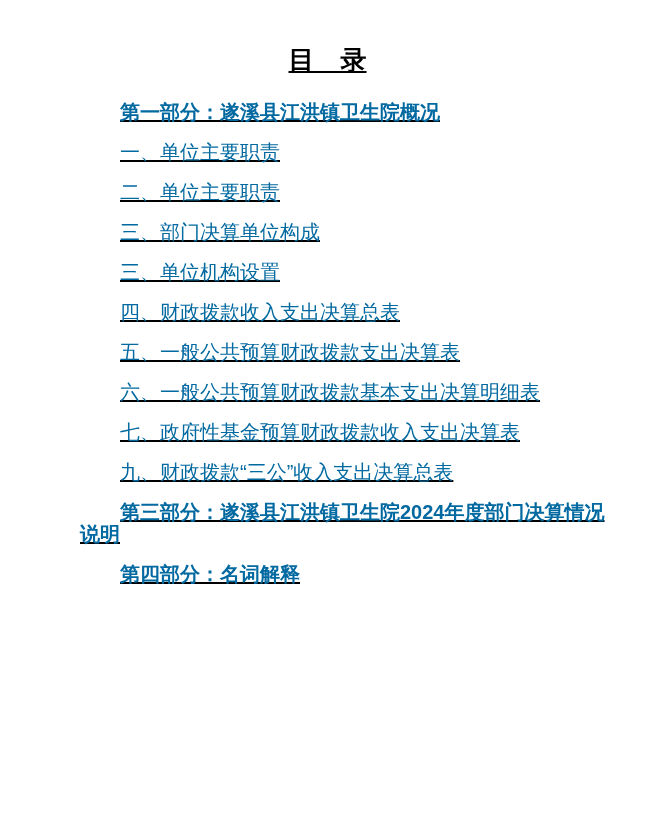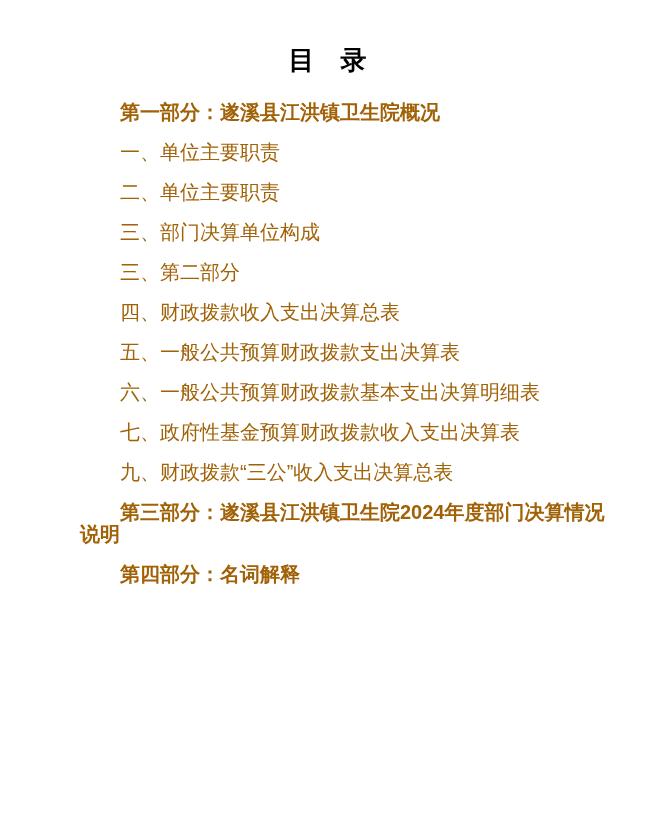--- a/index.html
+++ b/index.html
@@ -9,61 +9,62 @@
   }
   .page {
     position: relative;
     width: 655px;
     height: 786px;
     background: #ffffff;
     color: #000000;
     font-family: "Liberation Sans", sans-serif;
     overflow: hidden;
     box-sizing: border-box;
+    text-decoration: underline;
   }
   .toc-title {
     margin: 0;
     padding-top: 45px;
     font-size: 26px;
     line-height: 30px;
     font-weight: 700;
     text-align: center;
     color: #000000;
   }
   .toc-entries {
     margin: 26px 0 0 80px;
     width: 535px;
   }
   .entry {
     margin: 0 0 18px 0;
     font-size: 20px;
     line-height: 22px;
     text-indent: 2em;
     text-align: left;
-    color: #a16207;
+    color: #0369a1;
     word-break: break-all;
   }
   .entry.part {
     font-weight: 700;
   }
   .entry.item {
     font-weight: 500;
   }
 </style>
 </head>
 <body>
 
 <div class="page">
   <h1 class="toc-title">目　录</h1>
   <div class="toc-entries">
     <p class="entry part">第一部分：遂溪县江洪镇卫生院概况</p>
     <p class="entry item">一、单位主要职责</p>
     <p class="entry item">二、单位主要职责</p>
     <p class="entry item">三、部门决算单位构成</p>
-    <p class="entry item">三、第二部分</p>
+    <p class="entry item">三、单位机构设置</p>
     <p class="entry item">四、财政拨款收入支出决算总表</p>
     <p class="entry item">五、一般公共预算财政拨款支出决算表</p>
     <p class="entry item">六、一般公共预算财政拨款基本支出决算明细表</p>
     <p class="entry item">七、政府性基金预算财政拨款收入支出决算表</p>
     <p class="entry item">九、财政拨款“三公”收入支出决算总表</p>
     <p class="entry part">第三部分：遂溪县江洪镇卫生院2024年度部门决算情况说明</p>
     <p class="entry part">第四部分：名词解释</p>
   </div>
 </div>
 

